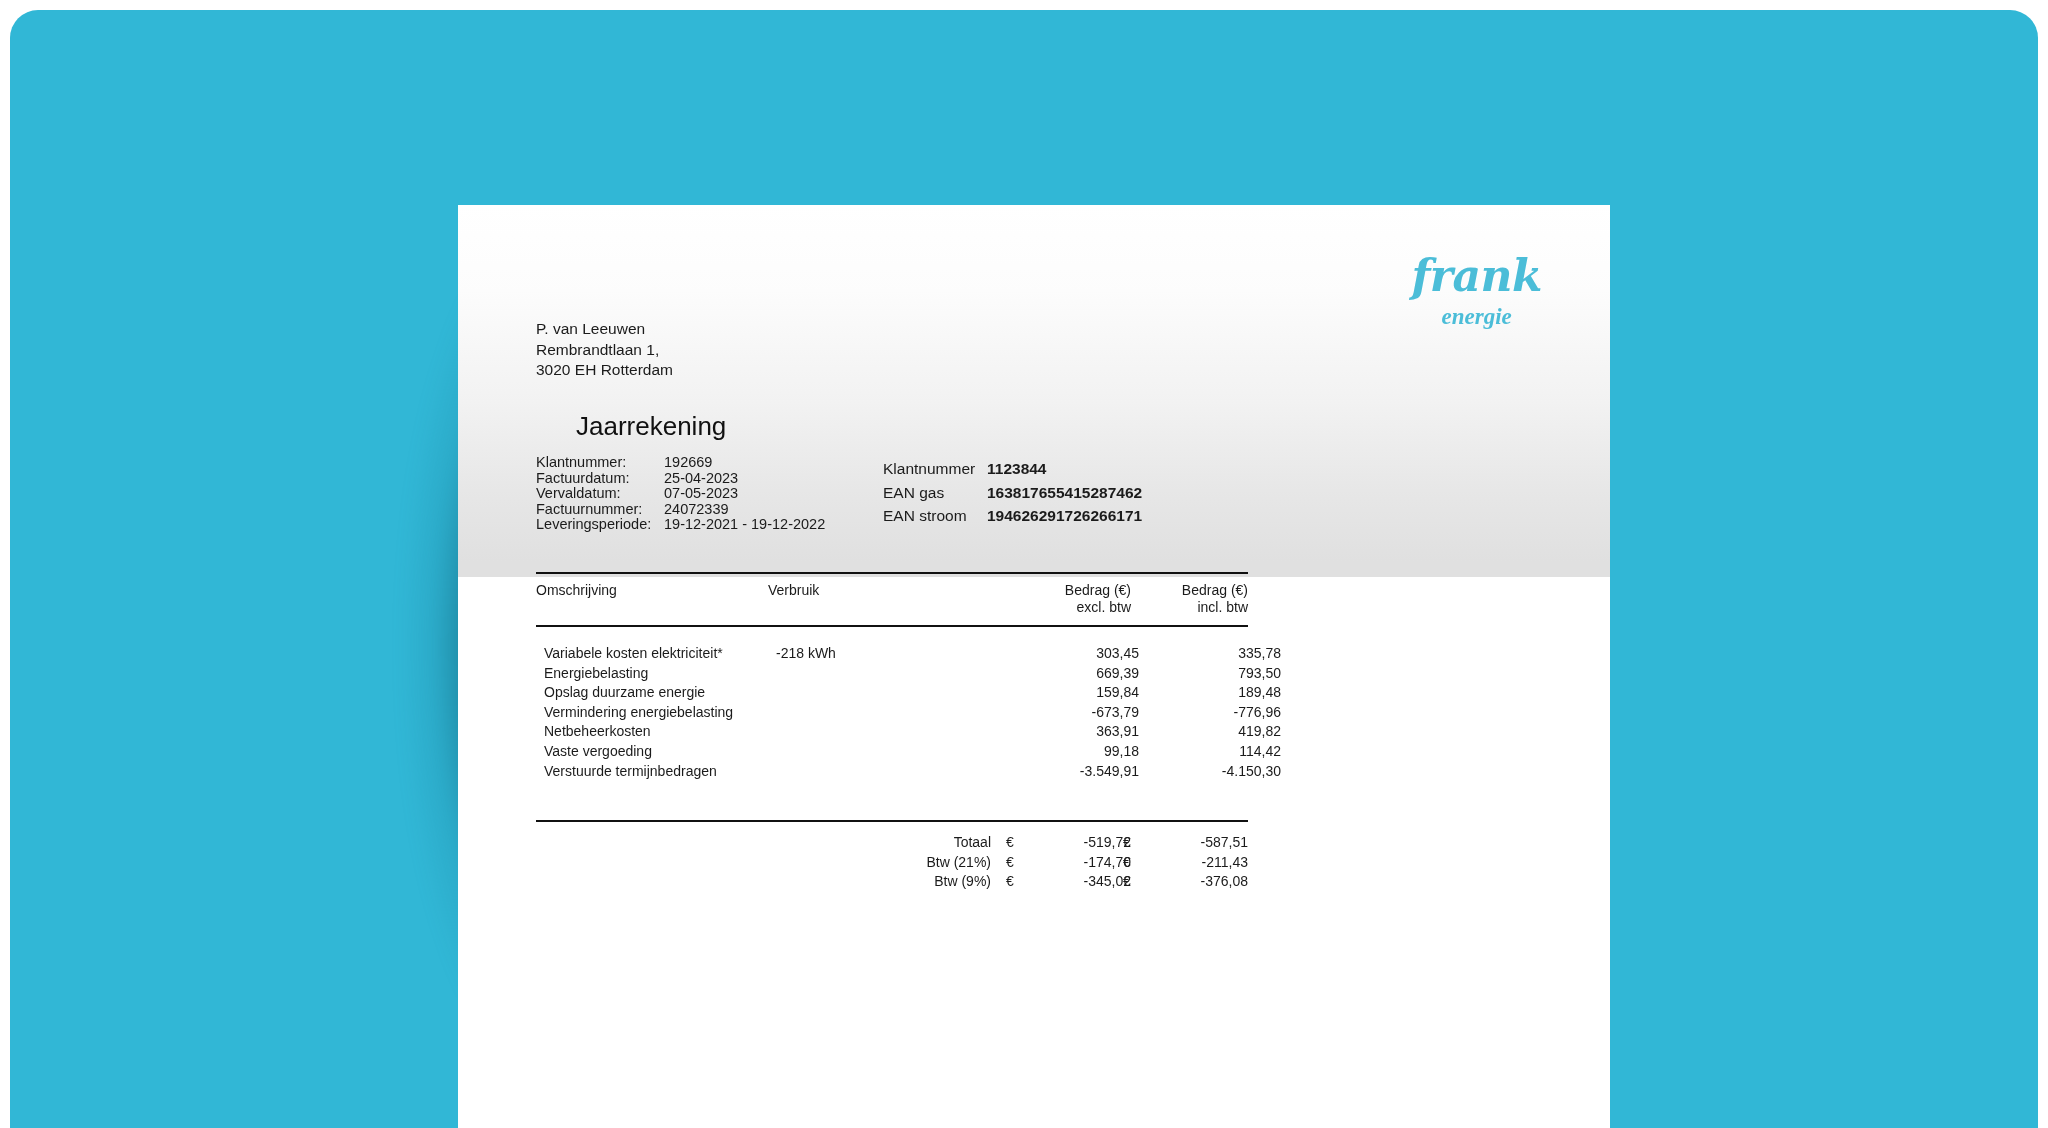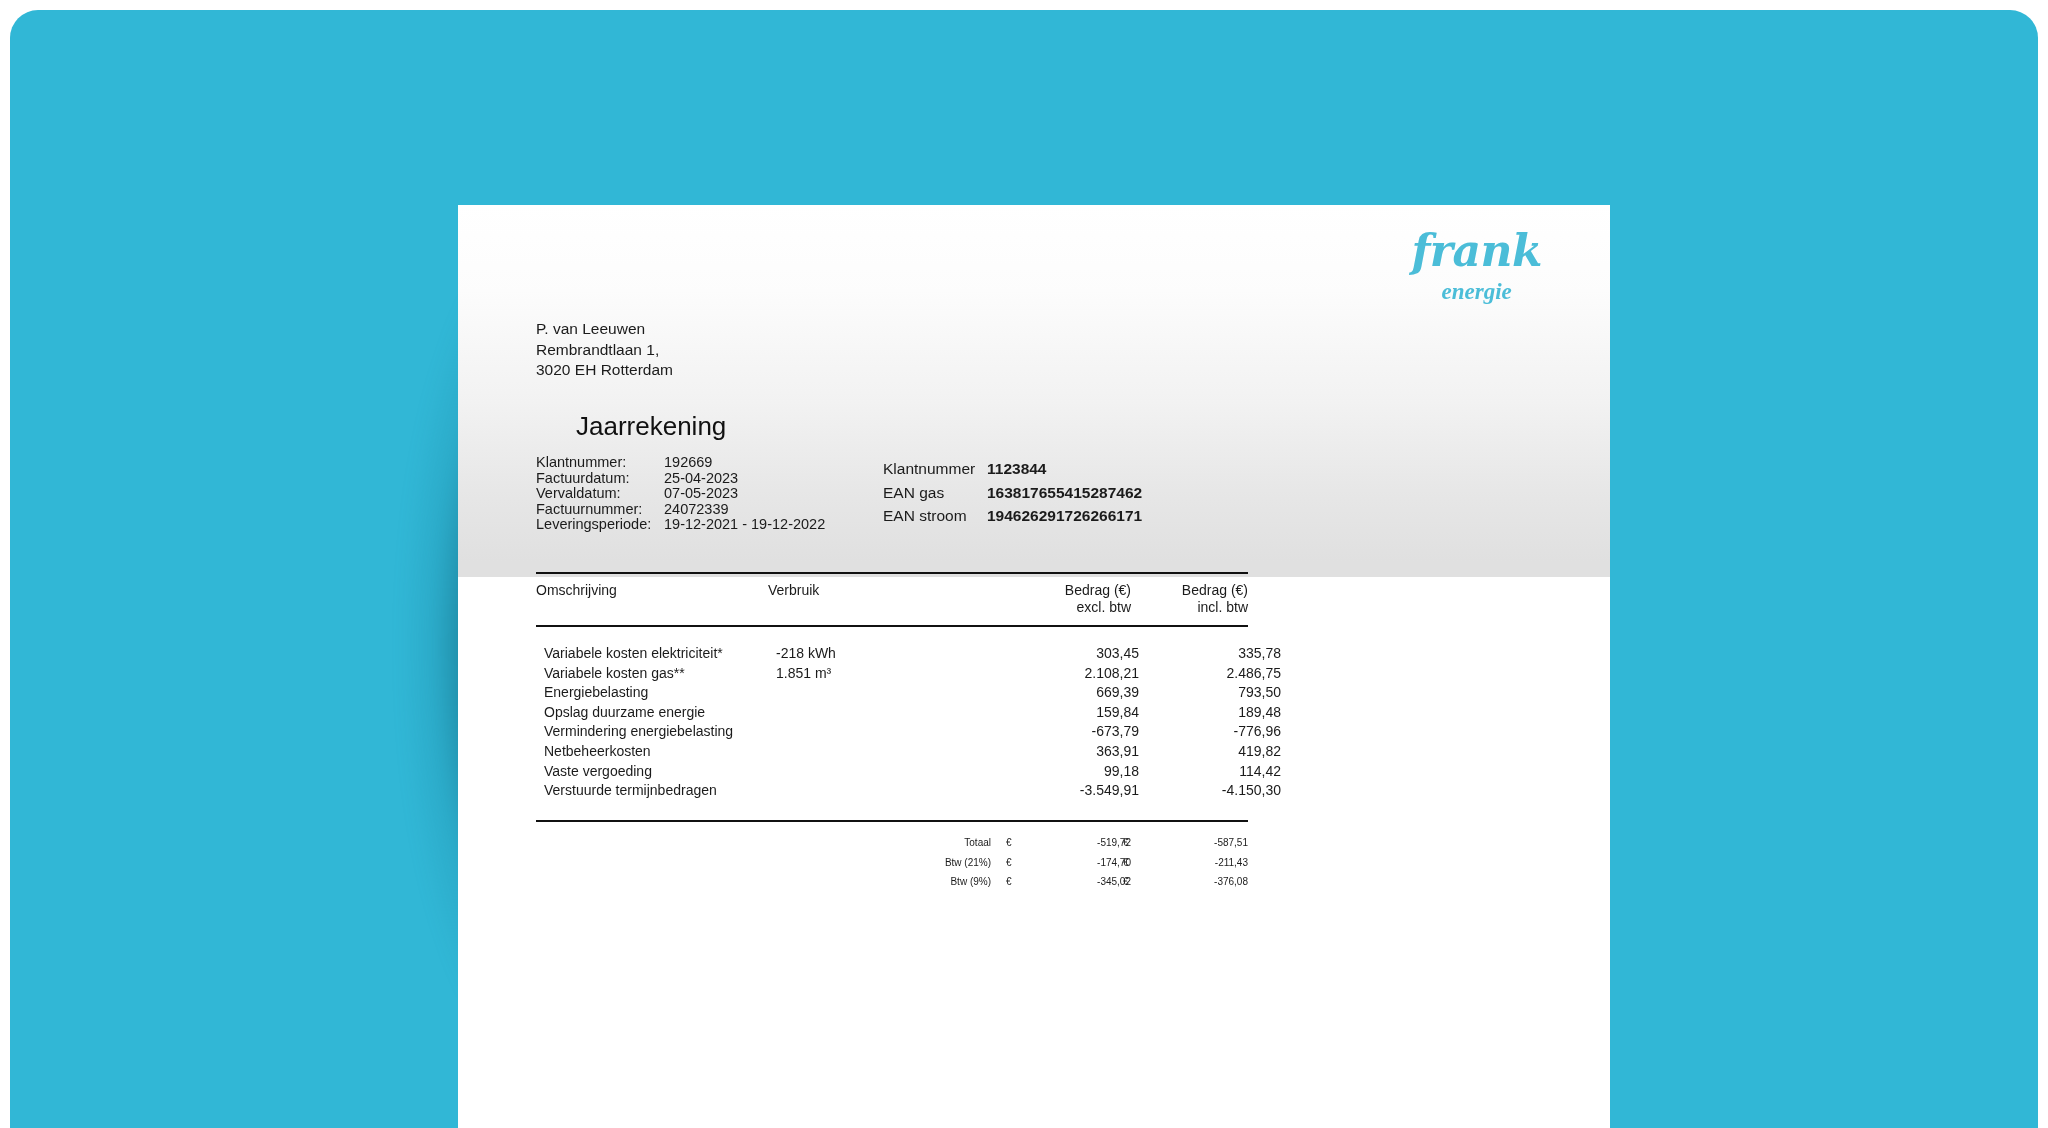--- a/index.html
+++ b/index.html
@@ -104,20 +104,21 @@
     color: #4bbdd8;
     user-select: none;
   }
   .logo-main {
     font-family: "DejaVu Serif", serif;
     font-weight: bold;
     font-size: 44px;
     letter-spacing: -0.5px;
     line-height: 1;
     font-style: italic;
+    margin-top: 25px;
   }
   .logo-sub {
     font-family: Liberation Serif, serif;
     font-weight: bold;
     font-size: 23px;
     line-height: 1;
     margin-top: 7px;
     font-style: italic;
   }
 
@@ -227,21 +228,21 @@
   .c-use  { left: 232px; }
   .c-excl { left: 470px; width: 125px; text-align: right; }
   .c-incl { left: 587px; width: 125px; text-align: right; padding-left: 25px; }
 
   
   .totals {
     position: absolute;
     left: 78px;
     top: 628px;
     width: 712px;
-    font-size: 10px;
+    font-size: 14px;
     color: #1b1b1b;
   }
   .totrow { position: relative; height: 19.6px; line-height: 19.6px; }
   .t-label { position: absolute; left: 330px; width: 125px; text-align: right; }
   .t-cur1  { position: absolute; left: 470px; }
   .t-val1  { position: absolute; left: 470px; width: 125px; text-align: right; }
   .t-cur2  { position: absolute; left: 587px; }
   .t-val2  { position: absolute; left: 587px; width: 125px; text-align: right; }
 </style>
 </head>
@@ -326,26 +327,20 @@
           </div>
 
           <div class="tbody">
             <div class="trow">
               <span class="cell c-desc">Variabele kosten elektriciteit*</span>
               <span class="cell c-use">-218 kWh</span>
               <span class="cell c-excl">303,45</span>
               <span class="cell c-incl">335,78</span>
             </div>
             <div class="trow">
-              <span class="cell c-desc">Variabele kosten gas**</span>
-              <span class="cell c-use">1.851 m³</span>
-              <span class="cell c-excl">2.108,21</span>
-              <span class="cell c-incl">2.486,75</span>
-            </div>
-            <div class="trow">
               <span class="cell c-desc">Energiebelasting</span>
               <span class="cell c-use"></span>
               <span class="cell c-excl">669,39</span>
               <span class="cell c-incl">793,50</span>
             </div>
             <div class="trow">
               <span class="cell c-desc">Opslag duurzame energie</span>
               <span class="cell c-use"></span>
               <span class="cell c-excl">159,84</span>
               <span class="cell c-incl">189,48</span>

